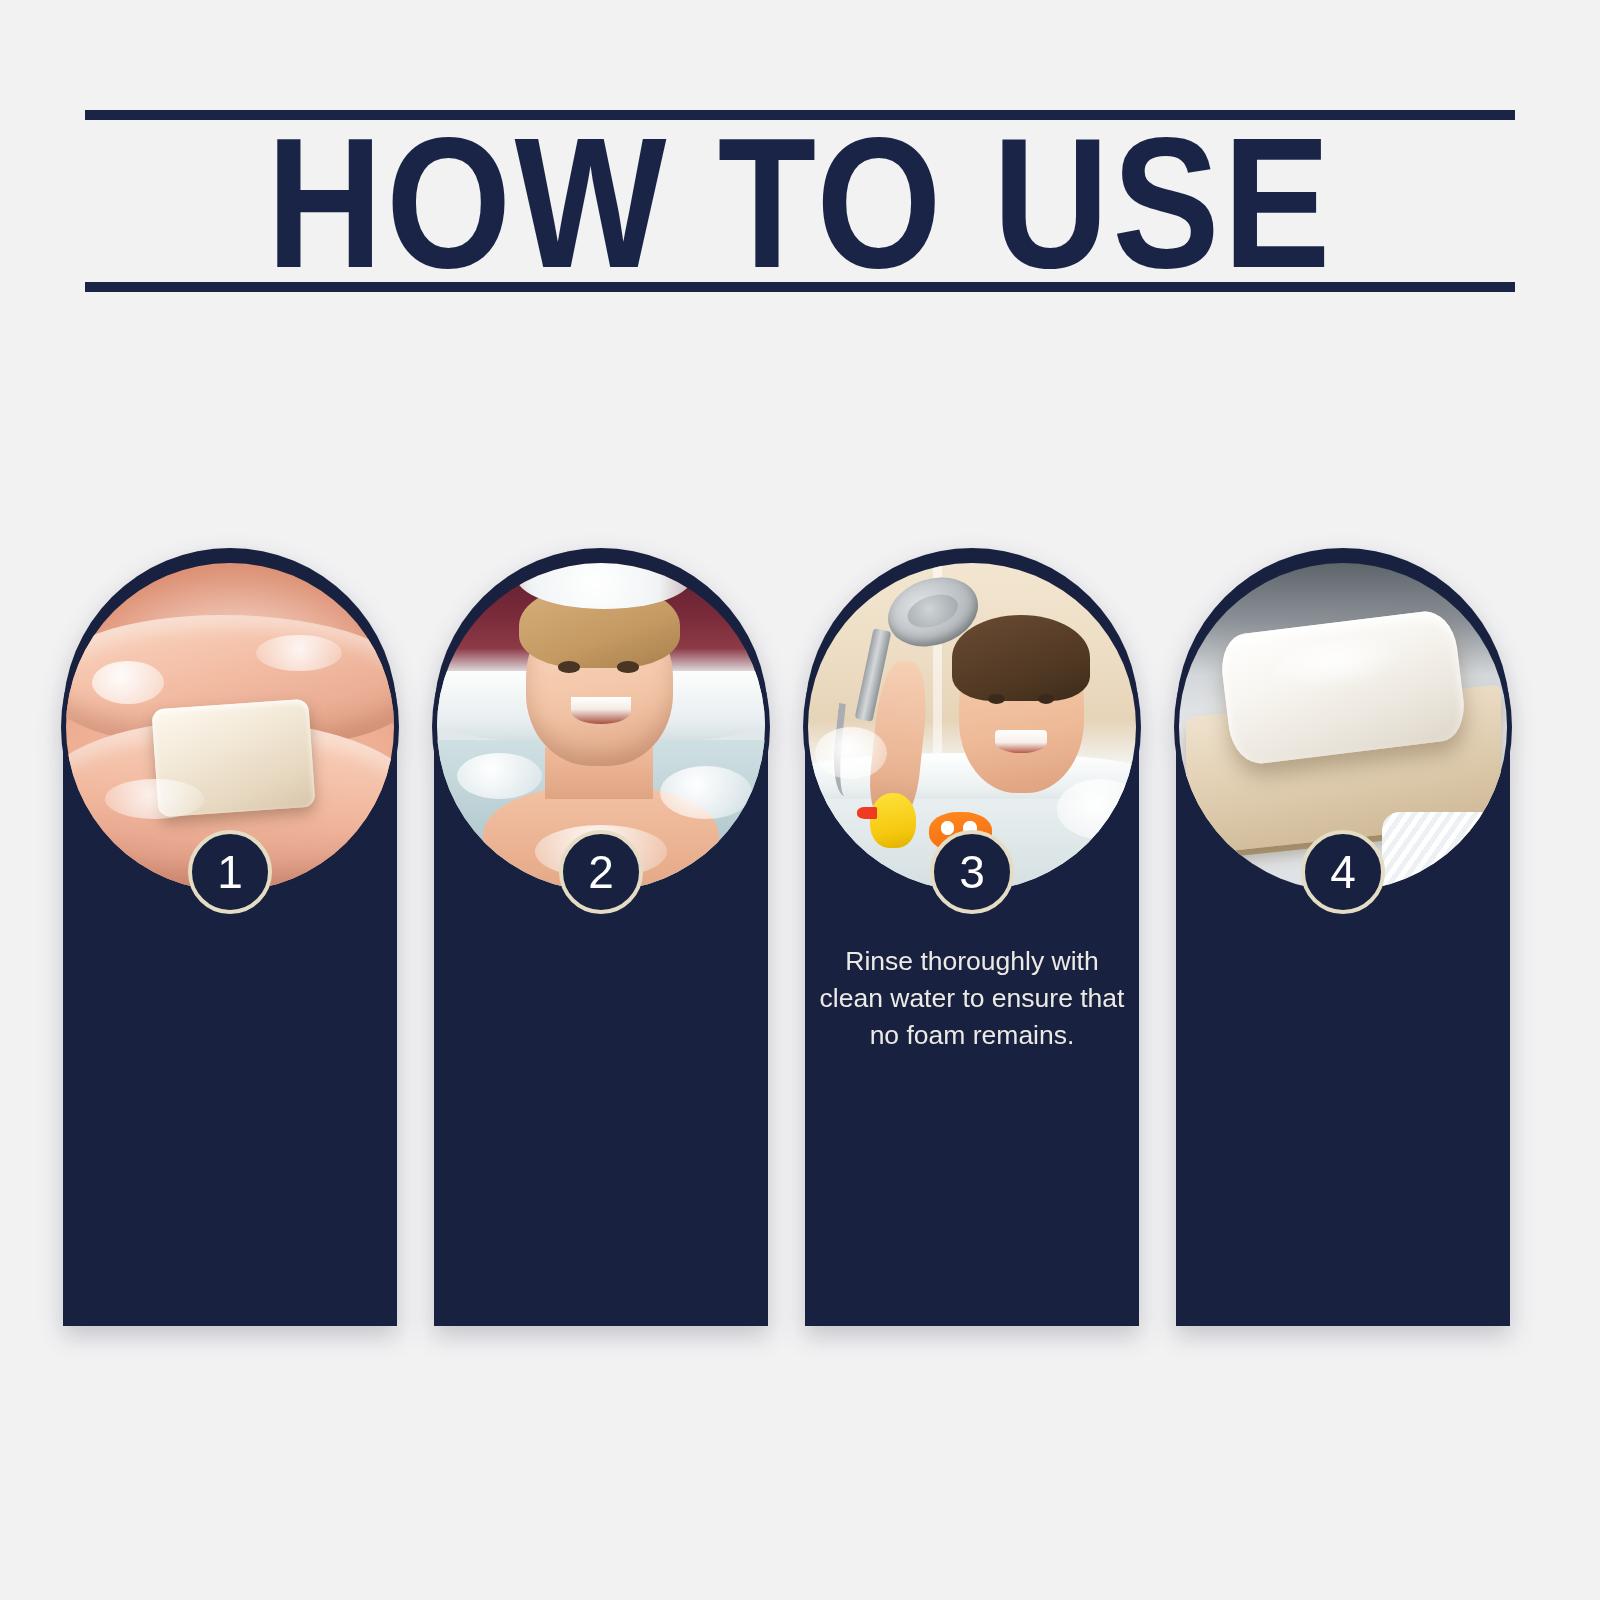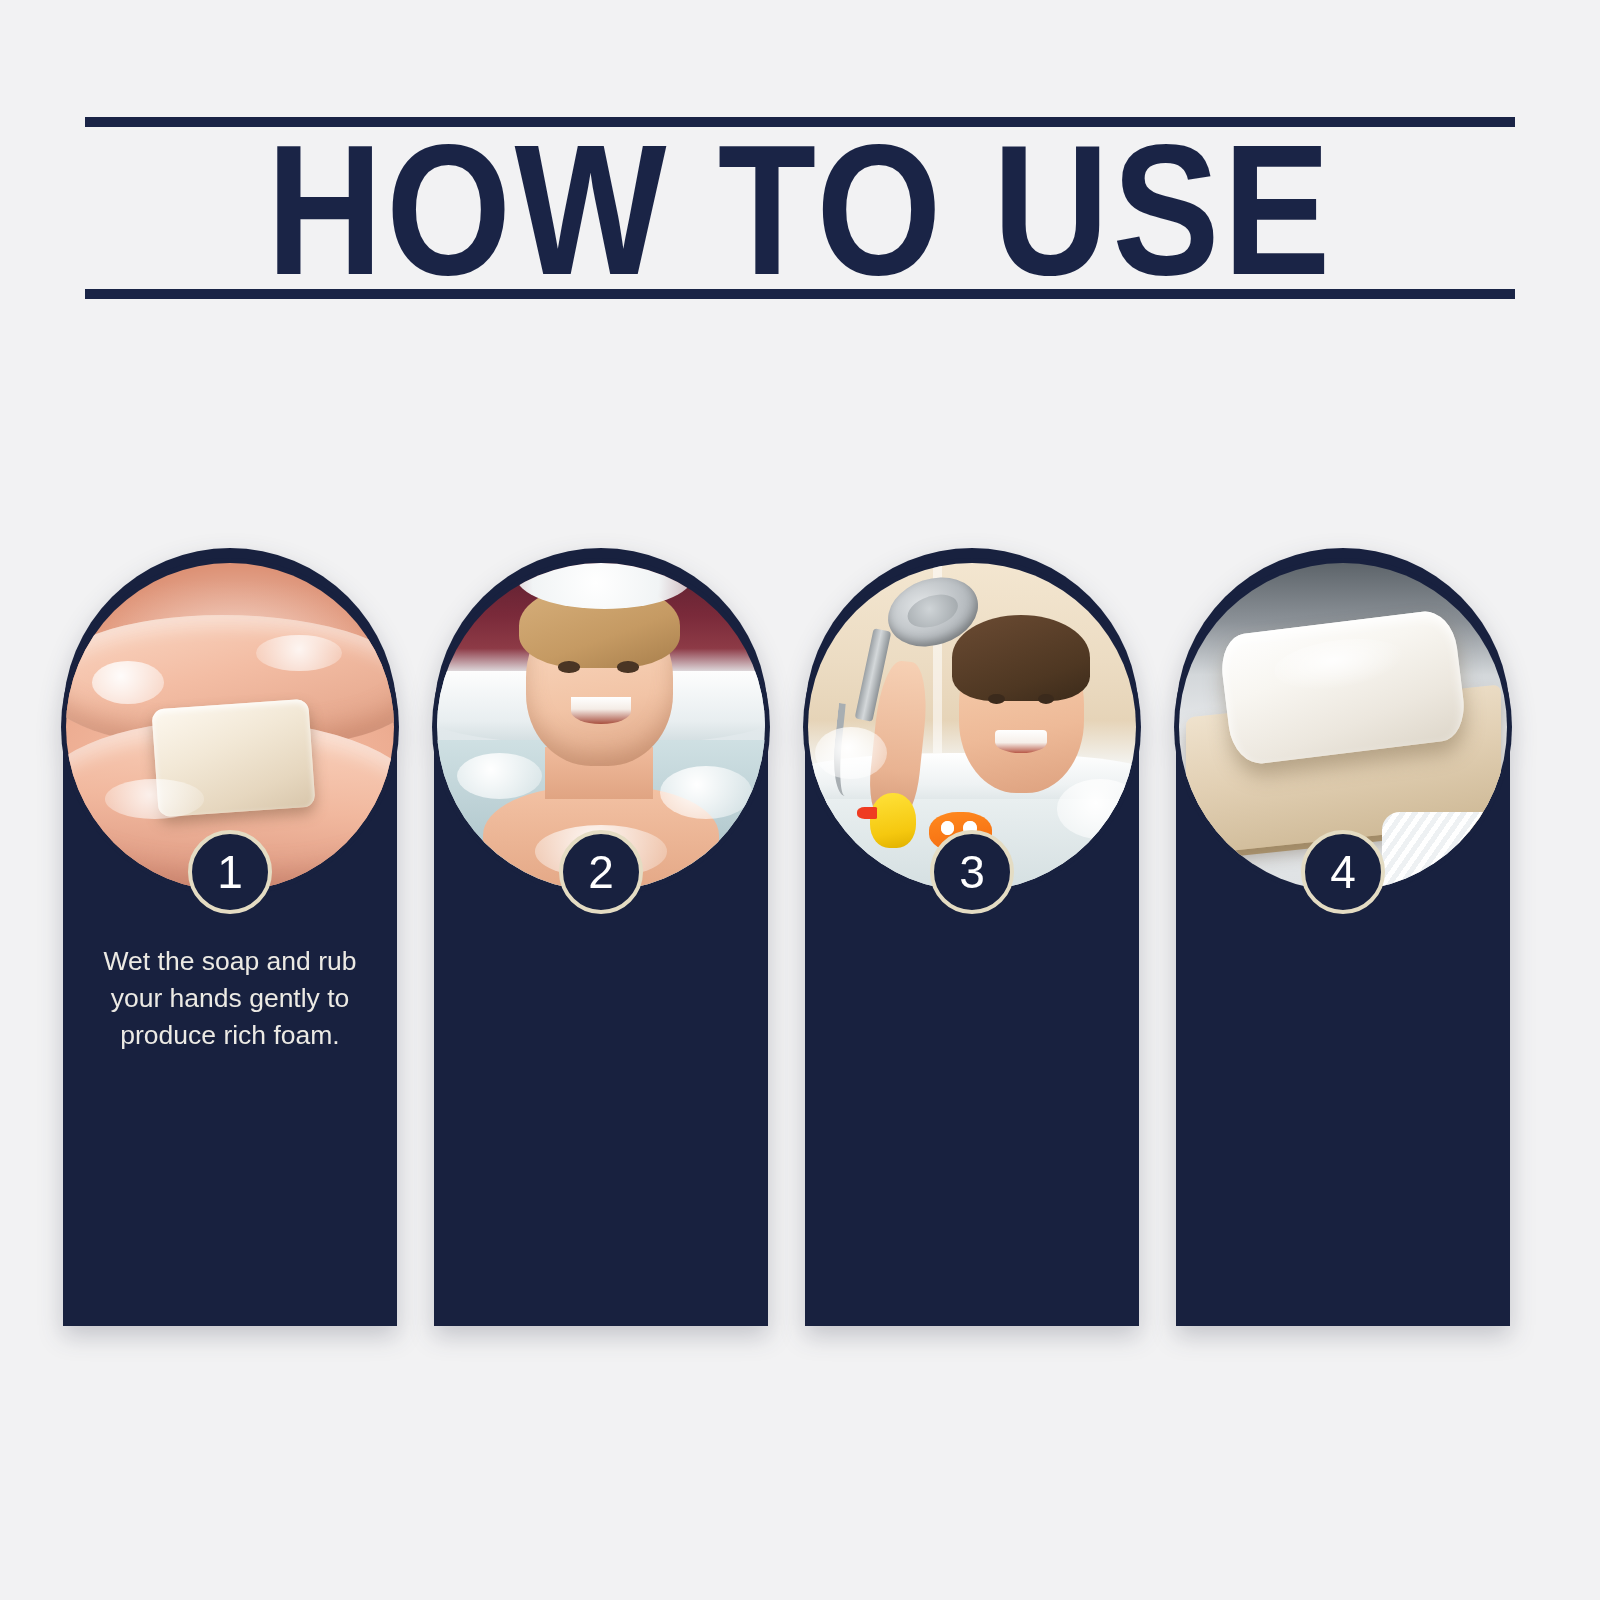--- a/index.html
+++ b/index.html
@@ -5,21 +5,21 @@
   * { margin:0; padding:0; box-sizing:border-box; }
   html, body {
     width:1600px; height:1600px;
     background:#f2f2f3;
     font-family:"Liberation Sans", sans-serif;
     overflow:hidden;
   }
   #stage { position:relative; width:1600px; height:1600px; background:#f2f2f3; }
 
   
-  .header { position:absolute; left:85px; top:117px; width:1430px; height:182px; }
+  .header { position:absolute; left:85px; top:110px; width:1430px; height:182px; }
   .rule { position:absolute; left:0; width:100%; height:10px; background:#1a2446; }
   .rule-top { top:0; }
   .rule-bottom { bottom:0; }
   .title {
     position:absolute; left:0; top:2px; width:100%; height:180px;
     display:flex; align-items:center; justify-content:center;
     color:#1a2446;
     font-family:"Liberation Sans", sans-serif;
     font-weight:bold;
     font-size:152px;
@@ -321,21 +321,20 @@
         <div class="photo p1">
           <div class="hand-top"></div>
           <div class="hand-bot"></div>
           <div class="soapbar"></div>
           <div class="foam1"></div>
           <div class="foam2"></div>
           <div class="foam3"></div>
         </div>
       </div>
       <div class="badge">1</div>
-      <div class="caption">Wet the soap and rub your hands gently to produce rich foam.</div>
     </div>
 
     <div class="card card-1">
       <div class="card-body"></div>
       <div class="photo-ring">
         <div class="photo p2">
           <div class="tub"></div>
           <div class="water"></div>
           <div class="shoulders"></div>
           <div class="neck"></div>
@@ -369,20 +368,21 @@
           <div class="eye eye-l"></div>
           <div class="eye eye-r"></div>
           <div class="smile"></div>
           <div class="duck"></div>
           <div class="crab"></div>
           <div class="foamL"></div>
           <div class="foamR"></div>
         </div>
       </div>
       <div class="badge">3</div>
+      <div class="caption">Rinse thoroughly with clean water to ensure that no foam remains.</div>
     </div>
 
     <div class="card card-3">
       <div class="card-body"></div>
       <div class="photo-ring">
         <div class="photo p4">
           <div class="dish-side"></div>
           <div class="dish"></div>
           <div class="soap"></div>
           <div class="towel"></div>

